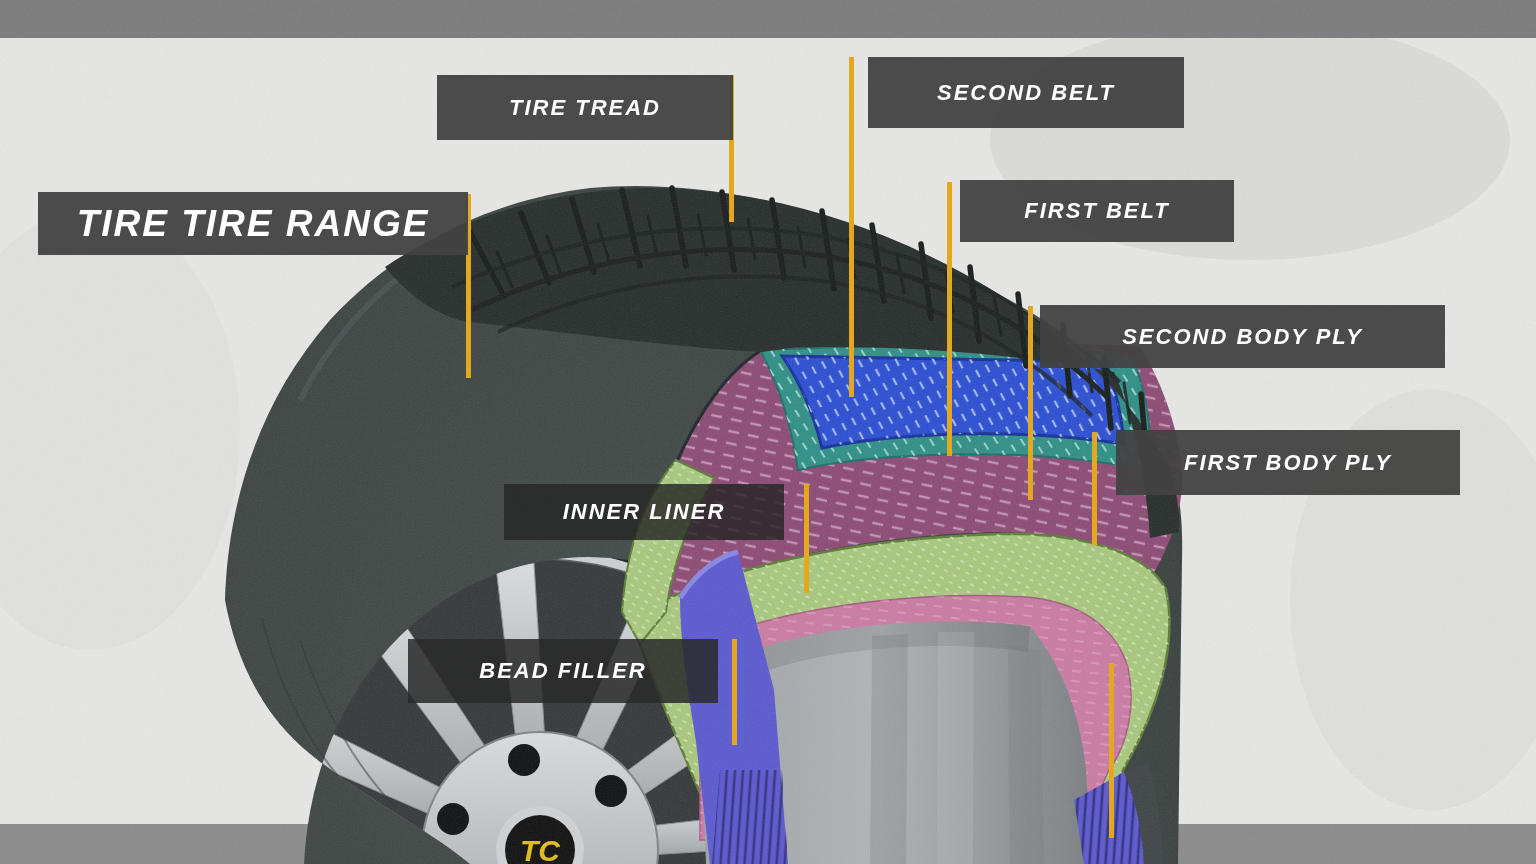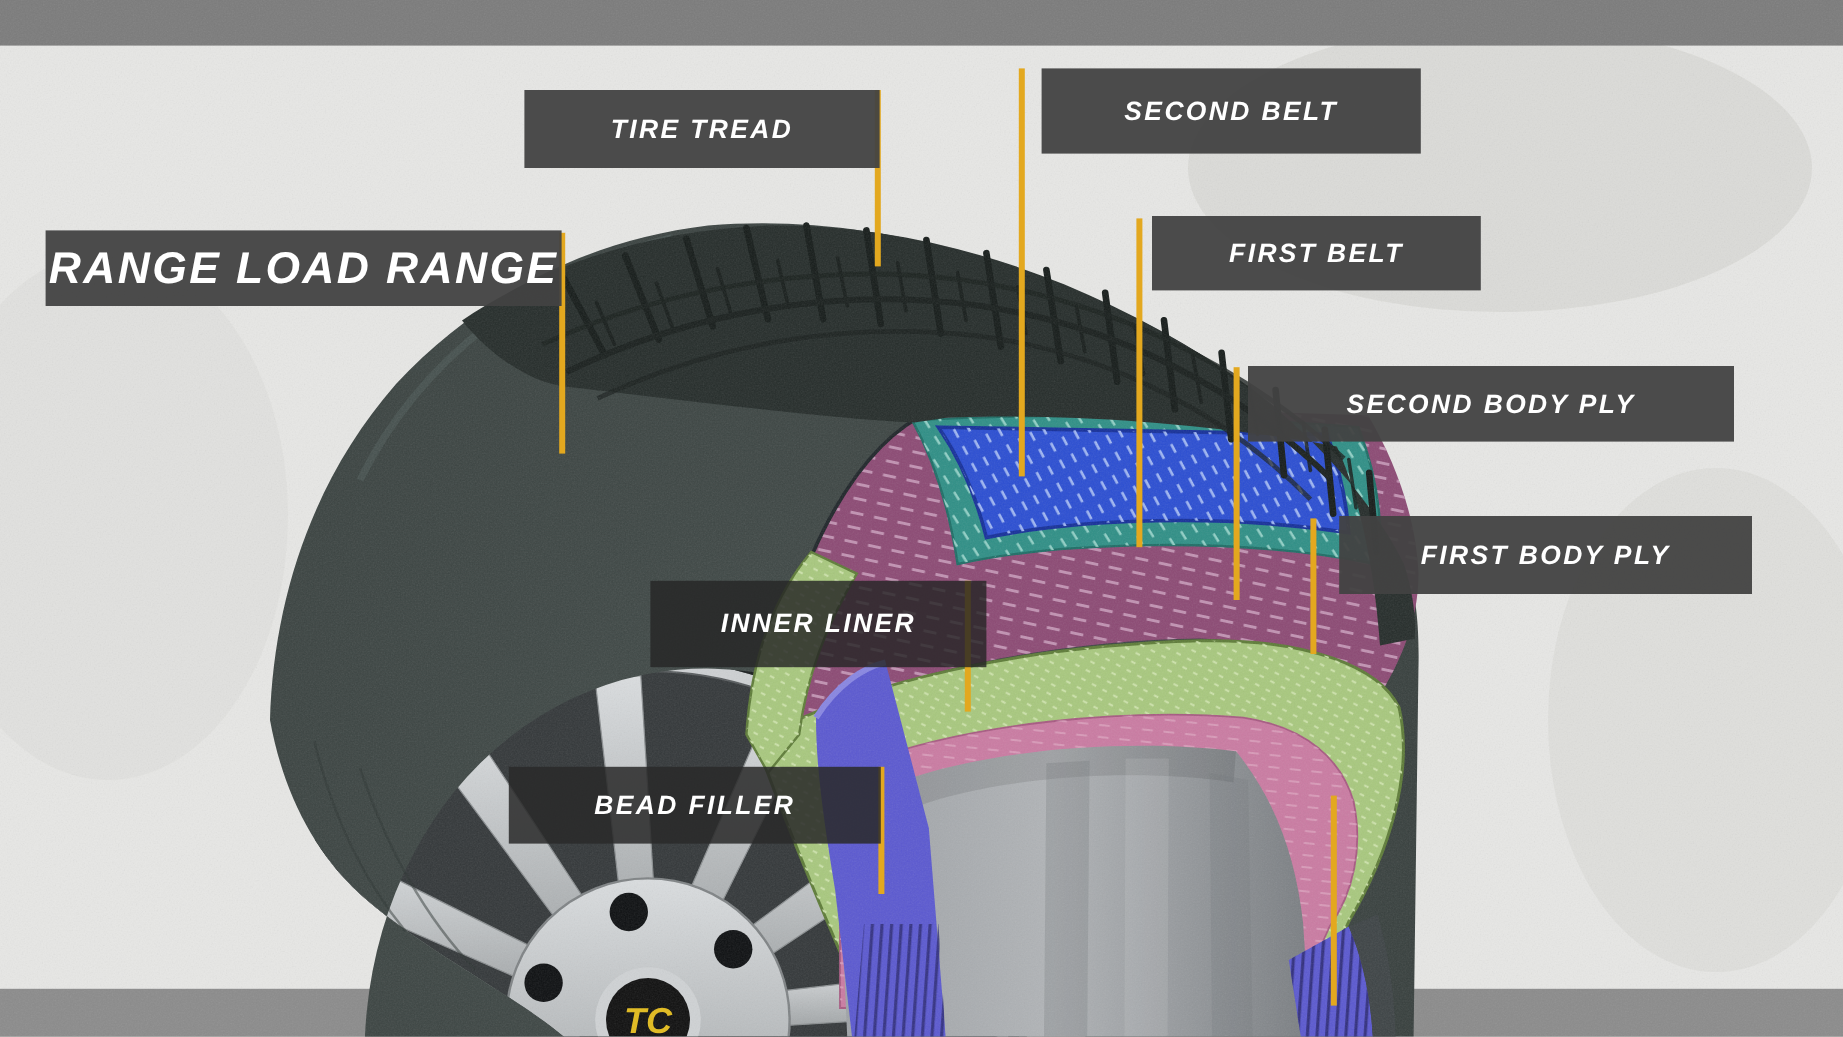--- a/index.html
+++ b/index.html
@@ -18,22 +18,22 @@
   #ld-tire-load-range{left:466px;top:194px;height:184px}
   #ld-inner-liner{left:804px;top:484px;height:109px}
   #ld-bead-filler{left:732px;top:639px;height:106px}
   #ld-bead{left:1109px;top:663px;height:175px}
   #lb-tire-tread{left:437px;top:75px;width:296px;height:65px}
   #lb-second-belt{left:868px;top:57px;width:316px;height:71px}
   #lb-tire-load-range{left:38px;top:192px;width:430px;height:63px;font-size:37px}
   #lb-first-belt{left:960px;top:180px;width:274px;height:62px}
   #lb-second-body-ply{left:1040px;top:305px;width:405px;height:63px}
   #lb-first-body-ply{left:1116px;top:430px;width:344px;height:65px}
-  #lb-inner-liner{left:542px;top:484px;width:280px;height:72px;background:rgba(38,38,38,0.82)}
-  #lb-bead-filler{left:424px;top:639px;width:310px;height:64px;background:rgba(42,42,42,0.86)}
+  #lb-inner-liner{left:504px;top:484px;width:280px;height:56px;background:rgba(38,38,38,0.82)}
+  #lb-bead-filler{left:408px;top:639px;width:310px;height:64px;background:rgba(42,42,42,0.86)}
   #lb-bead{left:1137px;top:662px;width:146px;height:65px;background:rgba(24,24,24,0.95)}
 </style>
 </head>
 <body>
 
 <div class="stage">
 
 <svg width="1536" height="864" viewBox="0 0 1536 864">
   <defs>
     <filter id="fNoise" x="0" y="0" width="100%" height="100%">
@@ -173,20 +173,20 @@
 <div class="leader" id="ld-tire-load-range" style="background: rgb(227, 168, 31);"></div>
 <div class="leader" id="ld-first-belt" style="background: rgb(227, 168, 31);"></div>
 <div class="leader" id="ld-second-body-ply" style="background: rgb(227, 168, 31);"></div>
 <div class="leader" id="ld-first-body-ply" style="background: rgb(227, 168, 31);"></div>
 <div class="leader" id="ld-inner-liner" style="background: rgb(227, 168, 31);"></div>
 <div class="leader" id="ld-bead-filler" style="background: rgb(227, 168, 31);"></div>
 <div class="leader" id="ld-bead" style="background: rgb(227, 168, 31);"></div>
 
 <div class="label" id="lb-tire-tread">TIRE TREAD</div>
 <div class="label" id="lb-second-belt">SECOND BELT</div>
-<div class="label" id="lb-tire-load-range">RANGE LOAD RANGE</div>
+<div class="label" id="lb-tire-load-range">TIRE TIRE RANGE</div>
 <div class="label" id="lb-first-belt">FIRST BELT</div>
 <div class="label" id="lb-second-body-ply">SECOND BODY PLY</div>
 <div class="label" id="lb-first-body-ply">FIRST BODY PLY</div>
 <div class="label" id="lb-inner-liner">INNER LINER</div>
 <div class="label" id="lb-bead-filler">BEAD FILLER</div>
 
 </div>
 
 </body></html>

